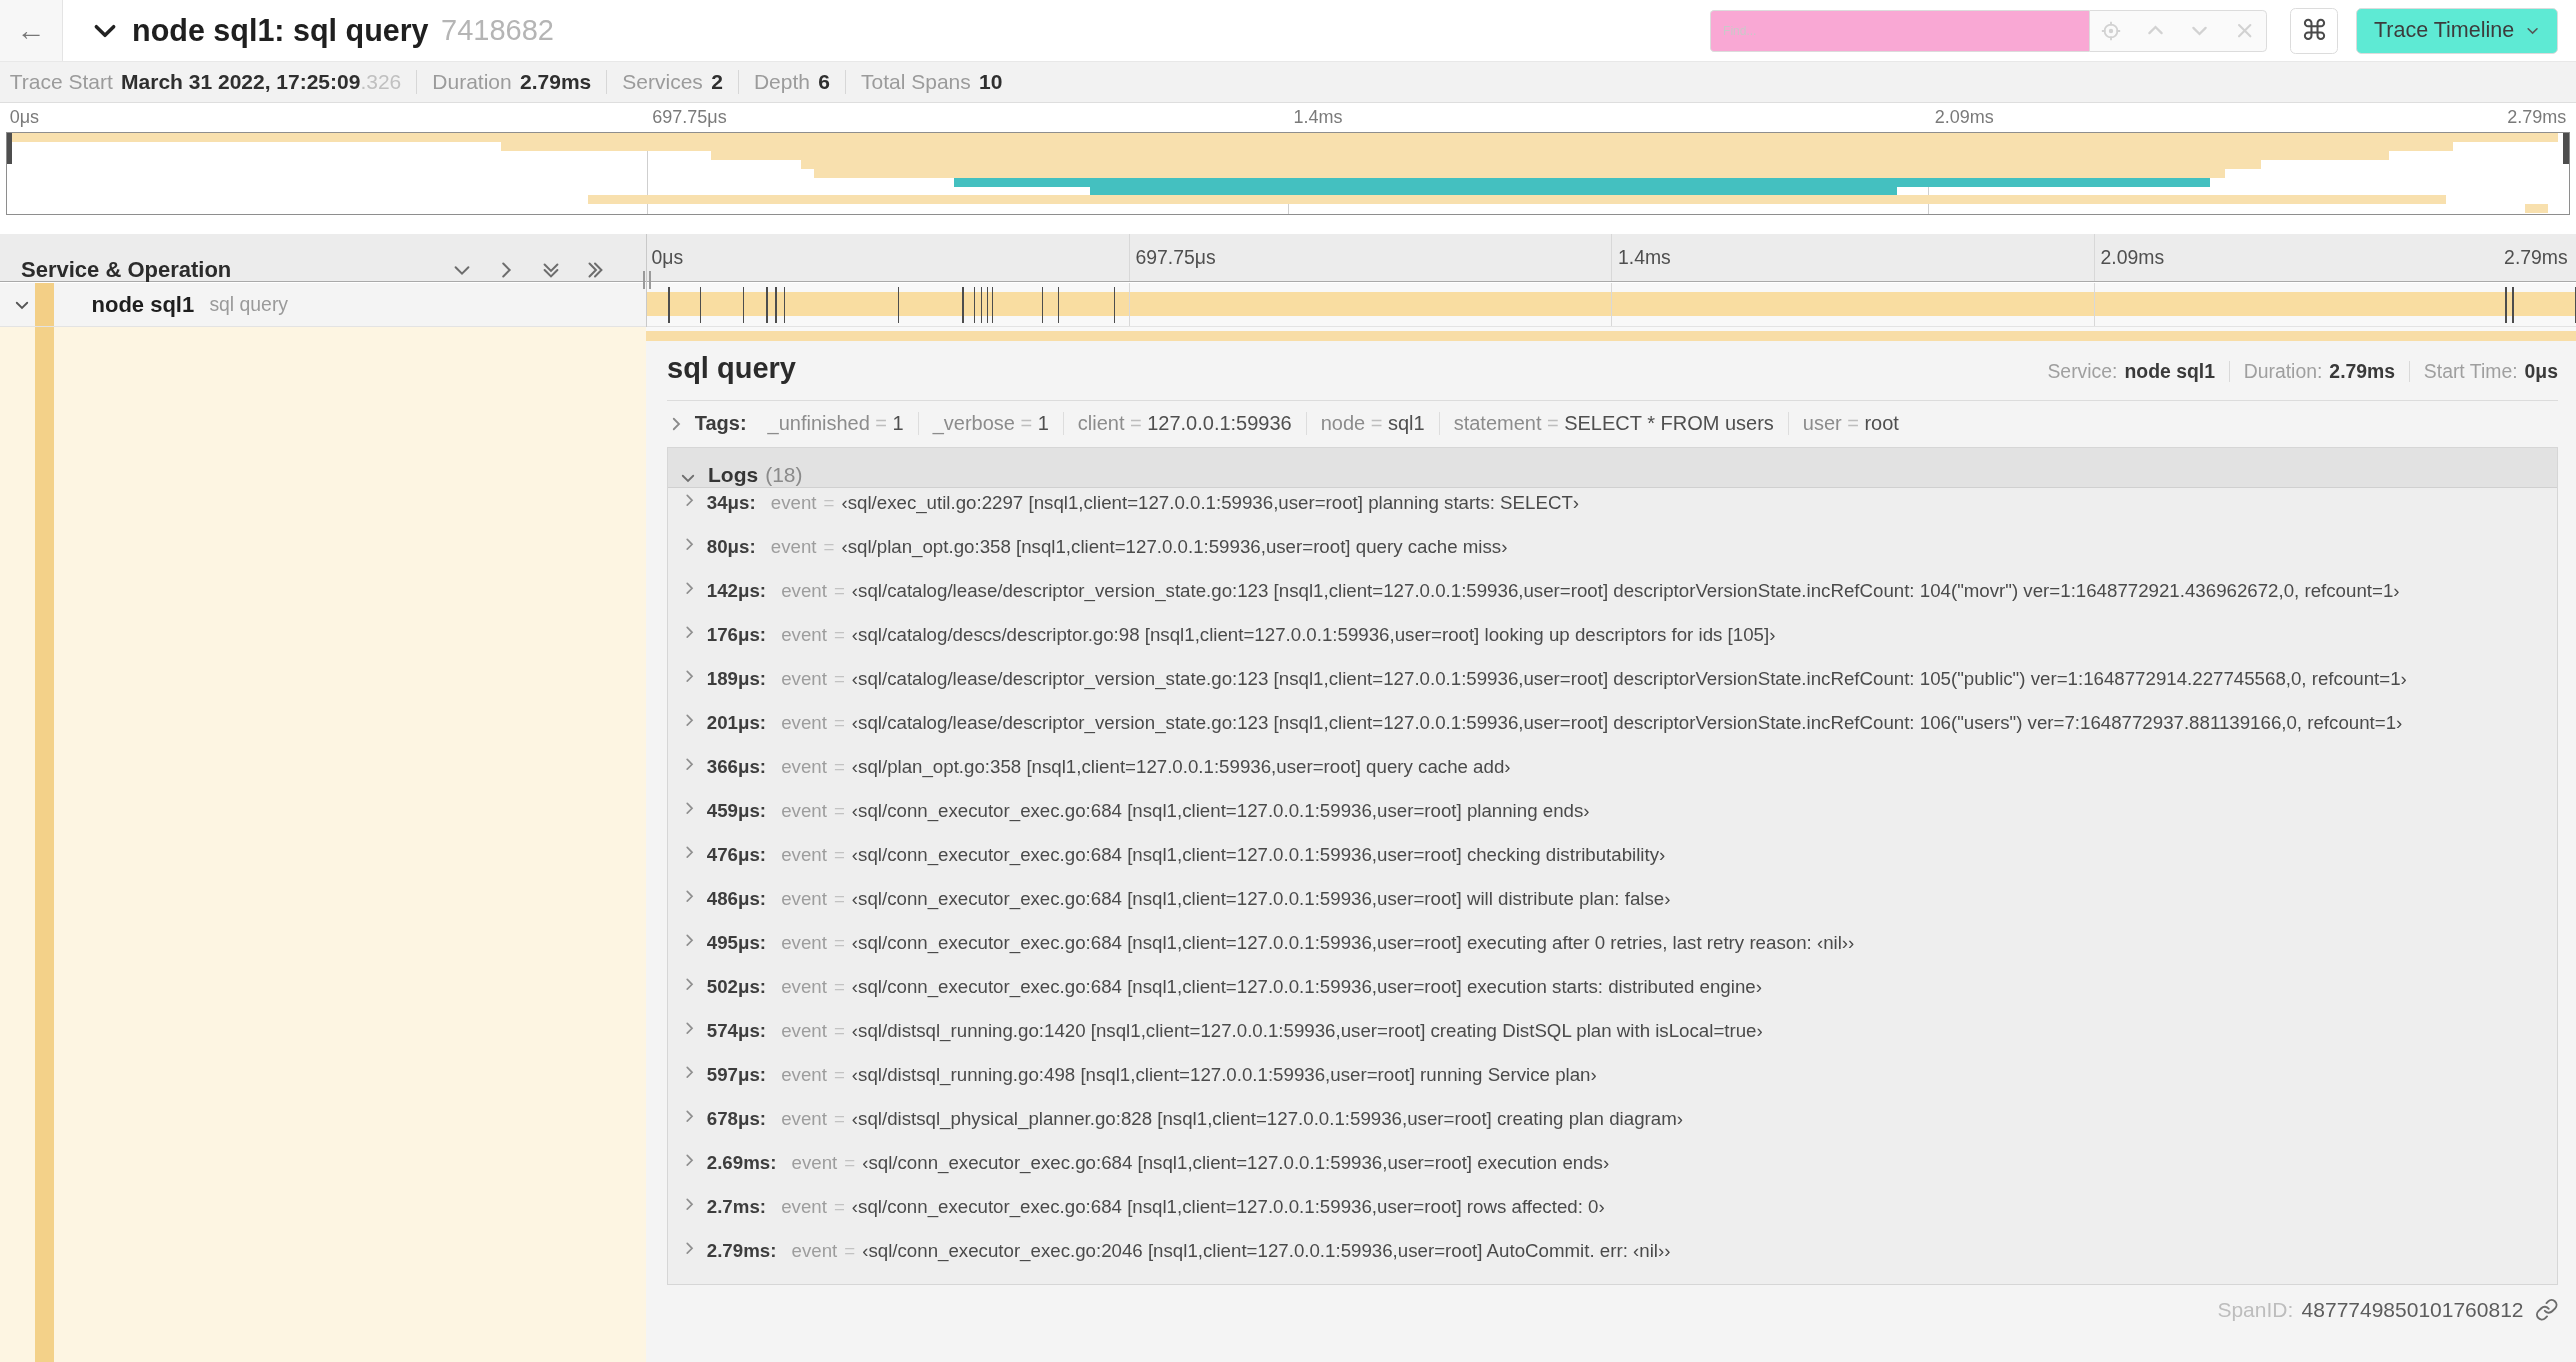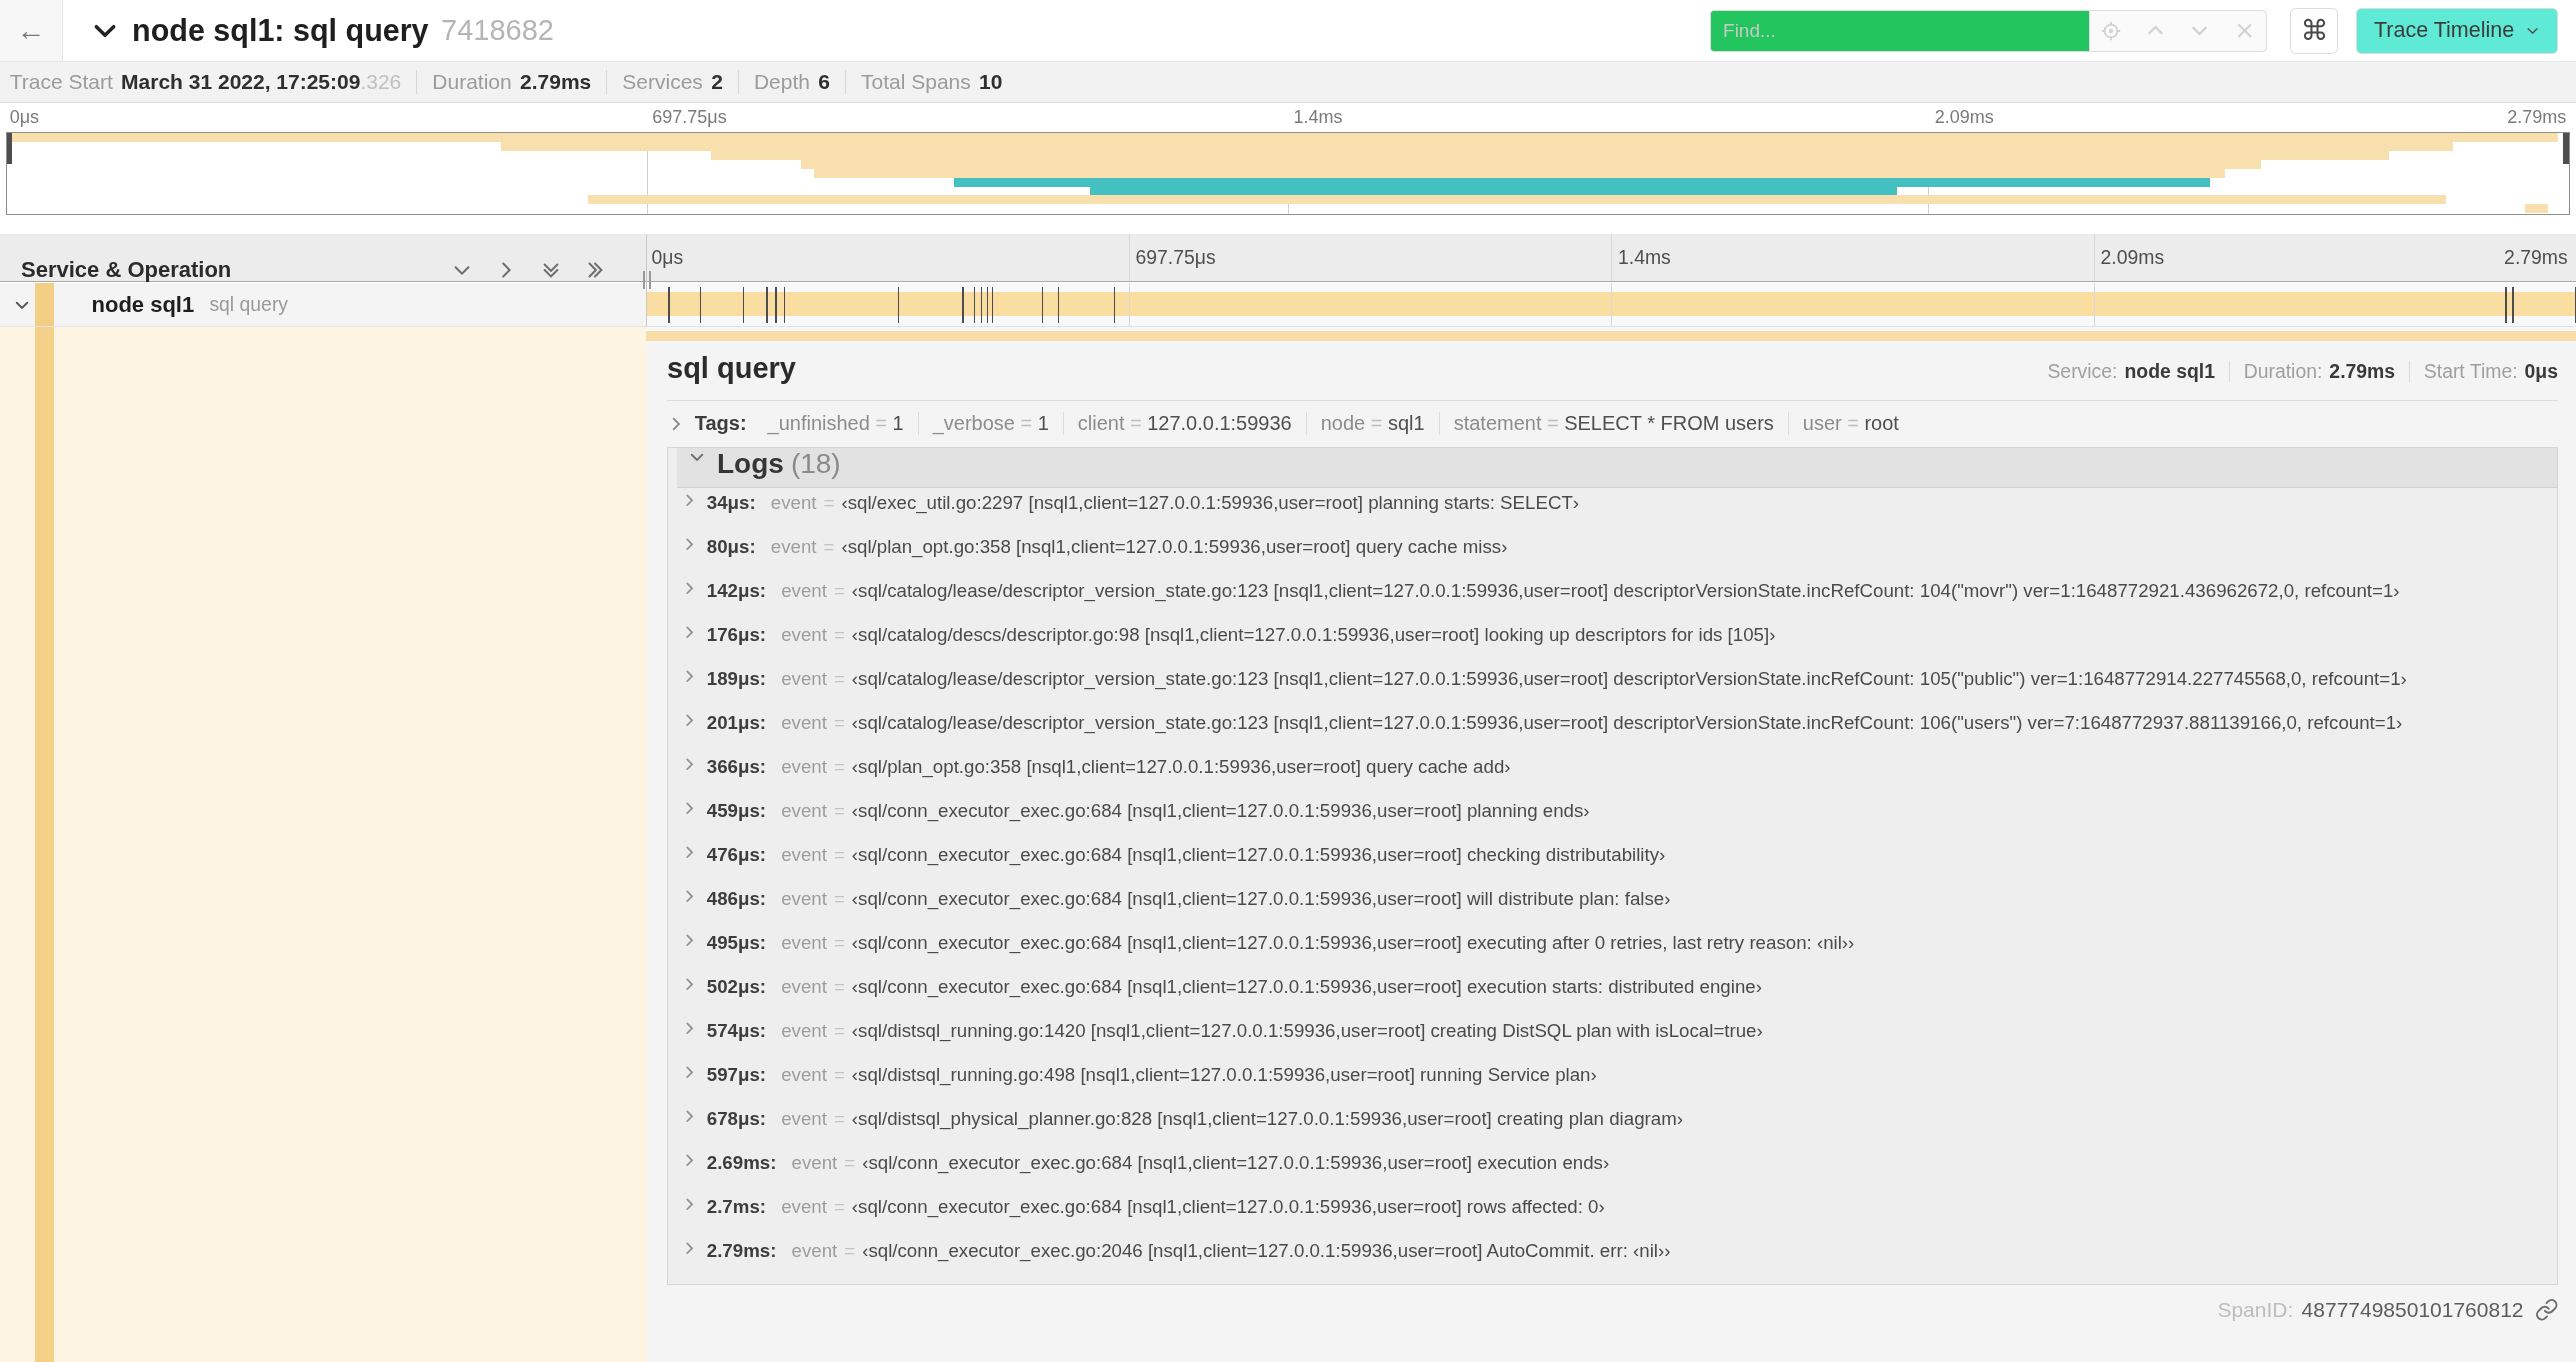--- a/index.html
+++ b/index.html
@@ -8,21 +8,21 @@
   .abs{position:absolute;}
 
   
   #topbar{left:0;top:0;width:2576px;height:61px;background:#fff;border-bottom:0.7px solid #e8e8e8;display:flex;align-items:center;}
   #back-btn{width:62px;height:61px;background:#f7f7f7;border-right:0.7px solid #e4e4e4;display:flex;align-items:center;justify-content:center;font-size:29px;color:#777;flex:0 0 auto;}
   #title-chev{margin-left:29px;color:#222;flex:0 0 auto;display:flex;align-items:center;}
   #page-title{margin-left:14px;font-size:30.5px;font-weight:bold;color:#1f1f1f;white-space:nowrap;}
   #trace-id{margin-left:12.5px;font-size:29px;color:#b5b5b5;}
   #topbar-right{margin-left:auto;display:flex;align-items:center;margin-right:18px;}
   #find-wrap{display:flex;align-items:stretch;height:42px;}
-  #find-input{width:353px;height:40px;border:0.7px solid #dcdcdc;border-right:none;border-radius:4.2px 0 0 4.2px;padding:0 12.5px;font-size:19px;color:#444;background:#22c55e;outline:none;font-family:"Liberation Sans",sans-serif;}
+  #find-input{width:353px;height:40px;border:0.7px solid #dcdcdc;border-right:none;border-radius:4.2px 0 0 4.2px;padding:0 12.5px;font-size:12px;color:#444;background:#f9a8d4;outline:none;font-family:"Liberation Sans",sans-serif;}
   #find-input::placeholder{color:#c9c9c9;}
   #find-addon{display:flex;align-items:center;background:#fafafa;border:0.7px solid #dcdcdc;border-radius:0 4.2px 4.2px 0;padding:0 9.7px;gap:21px;color:#d2d2d2;}
   .addon-ic{width:23.5px;height:23.5px;display:flex;align-items:center;justify-content:center;}
   #cmd-btn{margin-left:23.5px;width:46px;height:44px;border:0.7px solid #dcdcdc;border-radius:5.5px;background:#fff;display:flex;align-items:center;justify-content:center;font-size:28px;color:#4a4a4a;}
   #view-btn{margin-left:18px;height:44px;border:0.7px solid #dcdcdc;border-radius:5.5px;background:#5eead4;display:flex;align-items:center;padding:0 16.6px;font-size:21.5px;color:#3c3c3c;gap:11px;}
 
   
   #metabar{left:0;top:62px;width:2576px;height:41px;background:#f2f2f2;border-bottom:0.7px solid #dedede;display:flex;align-items:center;padding-left:9.7px;box-sizing:border-box;font-size:21px;}
   .meta-item{display:flex;align-items:baseline;white-space:nowrap;}
   .meta-label{color:#9b9b9b;margin-right:8.3px;}
@@ -77,21 +77,21 @@
   #detail-hr{height:0.7px;background:#dcdcdc;margin-top:15.2px;}
   #tags-row{display:flex;align-items:center;height:46px;font-size:20px;white-space:nowrap;}
   #tags-chevron{color:#8a8a8a;display:flex;margin-right:9.7px;}
   #tags-label{font-weight:bold;color:#3c3c3c;margin-right:7px;}
   .tag-item{padding:0 14px;border-right:0.7px solid #ddd;display:flex;align-items:baseline;}
   .tag-item:last-child{border-right:none;}
   .tag-key{color:#8c8c8c;}
   .tag-eq{color:#bdbdbd;margin:0 5.5px;}
   .tag-value{color:#4f4f4f;}
   #logs-box{border:0.7px solid #d6d6d6;background:#eeeeee;}
-  #logs-head{height:39px;background:#e2e2e2;border-bottom:0.7px solid #d0d0d0;display:flex;align-items:flex-start;font-size:28px;margin-left:9px;}
+  #logs-head{height:39px;background:#e2e2e2;border-bottom:0.7px solid #d0d0d0;display:flex;align-items:flex-end;font-size:21px;}
   #logs-chevron{color:#6f6f6f;margin-left:11px;display:flex;}
   #logs-title{font-weight:bold;color:#353535;margin-left:11px;}
   #logs-count{color:#8a8a8a;margin-left:7px;}
   #logs-list{padding:4.2px 0 0 0;}
   .log-row{height:44px;display:flex;align-items:flex-start;font-size:18.7px;white-space:nowrap;overflow:hidden;}
   .log-chevron{color:#8f8f8f;margin-left:12.5px;flex:0 0 auto;display:flex;}
   .log-time{font-weight:bold;color:#3d3d3d;margin-left:9.7px;}
   .log-field{color:#9d9d9d;margin-left:15.2px;}
   .log-eq{color:#c2c2c2;margin:0 7px;}
   .log-value{color:#4a4a4a;}

